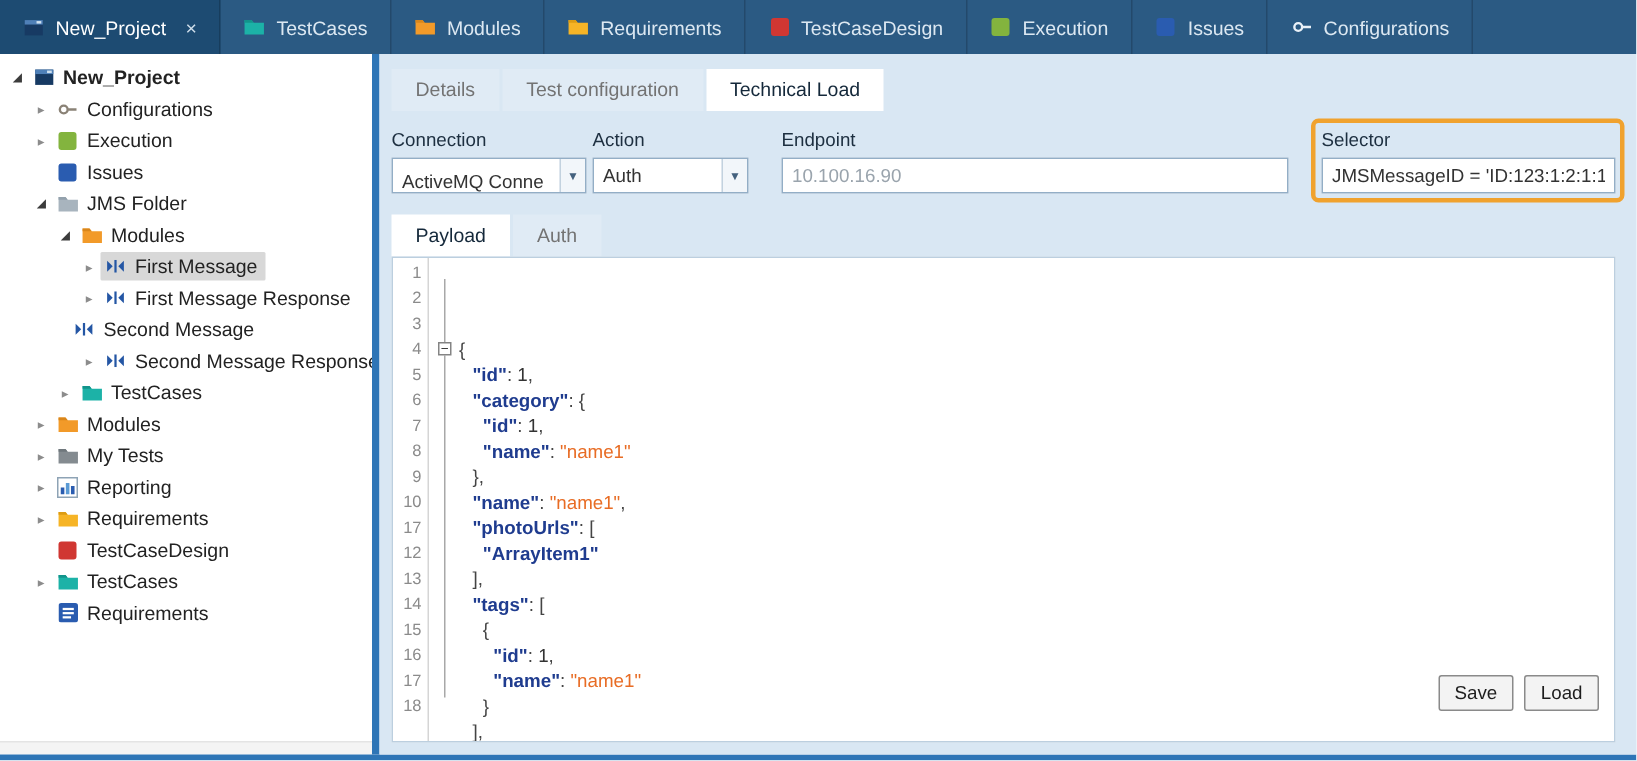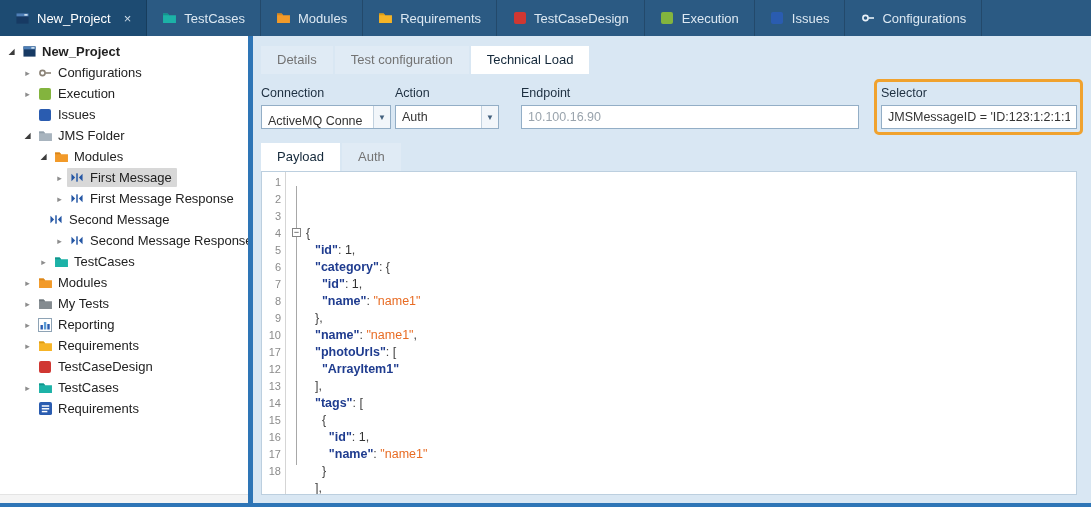--- a/index.html
+++ b/index.html
@@ -450,19 +450,23 @@
             <div class="ln">13</div>
             <div class="ln">14</div>
             <div class="ln">15</div>
             <div class="ln">16</div>
             <div class="ln">17</div>
             <div class="ln">18</div>
           </div>
         <div class="code">
           <div class="fold-guide"></div>
         <div class="code-line"><span class="fold">−</span><span class="tok-p">{</span></div><div class="code-line"><span class="fold-sp"></span><span class="tok-w">  </span><span class="tok-k">"id"</span><span class="tok-p">: </span><span class="tok-n">1</span><span class="tok-p">,</span></div><div class="code-line"><span class="fold-sp"></span><span class="tok-w">  </span><span class="tok-k">"category"</span><span class="tok-p">: {</span></div><div class="code-line"><span class="fold-sp"></span><span class="tok-w">    </span><span class="tok-k">"id"</span><span class="tok-p">: </span><span class="tok-n">1</span><span class="tok-p">,</span></div><div class="code-line"><span class="fold-sp"></span><span class="tok-w">    </span><span class="tok-k">"name"</span><span class="tok-p">: </span><span class="tok-s">"name1"</span></div><div class="code-line"><span class="fold-sp"></span><span class="tok-w">  </span><span class="tok-p">},</span></div><div class="code-line"><span class="fold-sp"></span><span class="tok-w">  </span><span class="tok-k">"name"</span><span class="tok-p">: </span><span class="tok-s">"name1"</span><span class="tok-p">,</span></div><div class="code-line"><span class="fold-sp"></span><span class="tok-w">  </span><span class="tok-k">"photoUrls"</span><span class="tok-p">: [</span></div><div class="code-line"><span class="fold-sp"></span><span class="tok-w">    </span><span class="tok-b">"ArrayItem1"</span></div><div class="code-line"><span class="fold-sp"></span><span class="tok-w">  </span><span class="tok-p">],</span></div><div class="code-line"><span class="fold-sp"></span><span class="tok-w">  </span><span class="tok-k">"tags"</span><span class="tok-p">: [</span></div><div class="code-line"><span class="fold-sp"></span><span class="tok-w">    </span><span class="tok-p">{</span></div><div class="code-line"><span class="fold-sp"></span><span class="tok-w">      </span><span class="tok-k">"id"</span><span class="tok-p">: </span><span class="tok-n">1</span><span class="tok-p">,</span></div><div class="code-line"><span class="fold-sp"></span><span class="tok-w">      </span><span class="tok-k">"name"</span><span class="tok-p">: </span><span class="tok-s">"name1"</span></div><div class="code-line"><span class="fold-sp"></span><span class="tok-w">    </span><span class="tok-p">}</span></div><div class="code-line"><span class="fold-sp"></span><span class="tok-w">  </span><span class="tok-p">],</span></div></div>
+        <div class="editor-actions">
+          <div class="btn">Save</div>
+          <div class="btn">Load</div>
+        </div>
       </div>
 
     </div>
   </div>
 
   <div class="bottom-strip"></div>
 </div>
 
 </body></html>

